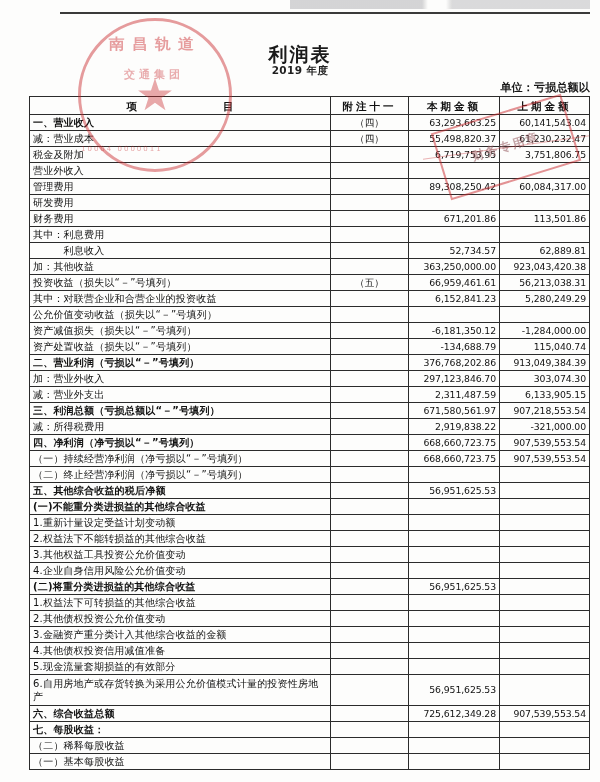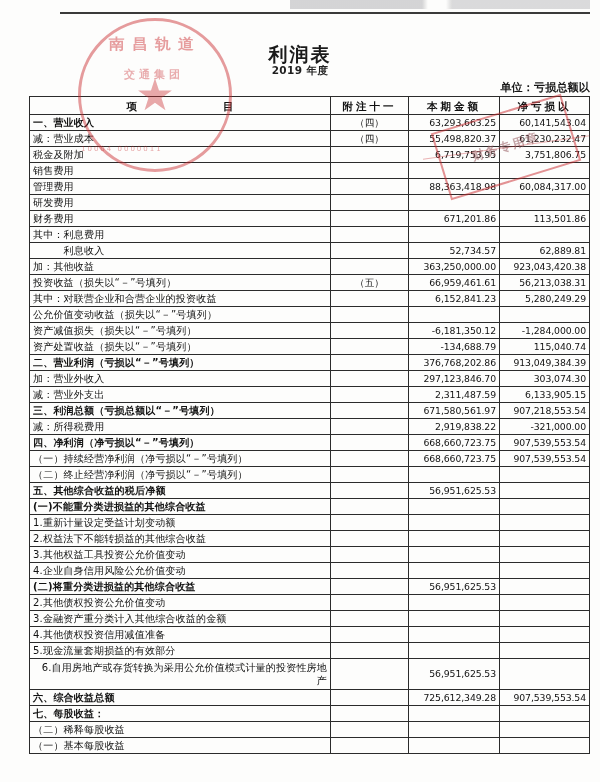--- a/index.html
+++ b/index.html
@@ -157,21 +157,21 @@
   td.item.bold { font-weight: bold; }
   
   .i0 { padding-left: 5px; }
   .i1 { padding-left: 30px; margin-left: 16px; }
   .i2 { padding-left: 50px; }
   .i3 { padding-left: 66px; }
   .i4 { padding-left: 3px; }
   .i5 { padding-left: 22px; }
 
   tr.tall td { height: 30px; }
-  td.item.wrap { white-space: normal; line-height: 13px; text-align: right; }
+  td.item.wrap { white-space: normal; line-height: 13px; }
 
   
   .seal-round {
     position: absolute;
     left: 78px;
     top: 18px;
     width: 148px;
     height: 148px;
     border: 3px solid rgba(201, 40, 44, .46);
     border-radius: 50%;
@@ -277,21 +277,21 @@
       <thead>
         <tr>
           <th class="hdr-item">
             <span class="hdr-item-inner">
               <span>项</span>
               <span>目</span>
             </span>
           </th>
           <th>附注十一</th>
           <th>本期金额</th>
-          <th>净亏损以</th>
+          <th>上期金额</th>
         </tr>
       </thead>
       <tbody id="fin-body">
           <tr>
             <td class="item i0 bold">一、营业收入</td>
             <td class="note">（四）</td>
             <td class="num">63,293,663.25</td>
             <td class="num">60,141,543.04</td>
           </tr>
           <tr>
@@ -300,29 +300,29 @@
             <td class="num">55,498,820.37</td>
             <td class="num">61,230,232.47</td>
           </tr>
           <tr>
             <td class="item i2">税金及附加</td>
             <td class="note"></td>
             <td class="num">6,719,753.95</td>
             <td class="num">3,751,806.75</td>
           </tr>
           <tr>
-            <td class="item i2">销售费用</td>
+            <td class="item i2">营业外收入</td>
             <td class="note"></td>
             <td class="num"></td>
             <td class="num"></td>
           </tr>
           <tr>
             <td class="item i2">管理费用</td>
             <td class="note"></td>
-            <td class="num">88,363,418.98</td>
+            <td class="num">89,308,250.42</td>
             <td class="num">60,084,317.00</td>
           </tr>
           <tr>
             <td class="item i2">研发费用</td>
             <td class="note"></td>
             <td class="num"></td>
             <td class="num"></td>
           </tr>
           <tr>
             <td class="item i2">财务费用</td>
@@ -459,20 +459,26 @@
           <tr>
             <td class="item i4">4.企业自身信用风险公允价值变动</td>
             <td class="note"></td>
             <td class="num"></td>
             <td class="num"></td>
           </tr>
           <tr>
             <td class="item i4 bold">(二)将重分类进损益的其他综合收益</td>
             <td class="note"></td>
             <td class="num">56,951,625.53</td>
+            <td class="num"></td>
+          </tr>
+          <tr>
+            <td class="item i4">1.权益法下可转损益的其他综合收益</td>
+            <td class="note"></td>
+            <td class="num"></td>
             <td class="num"></td>
           </tr>
           <tr>
             <td class="item i4">2.其他债权投资公允价值变动</td>
             <td class="note"></td>
             <td class="num"></td>
             <td class="num"></td>
           </tr>
           <tr>
             <td class="item i4">3.金融资产重分类计入其他综合收益的金额</td>

